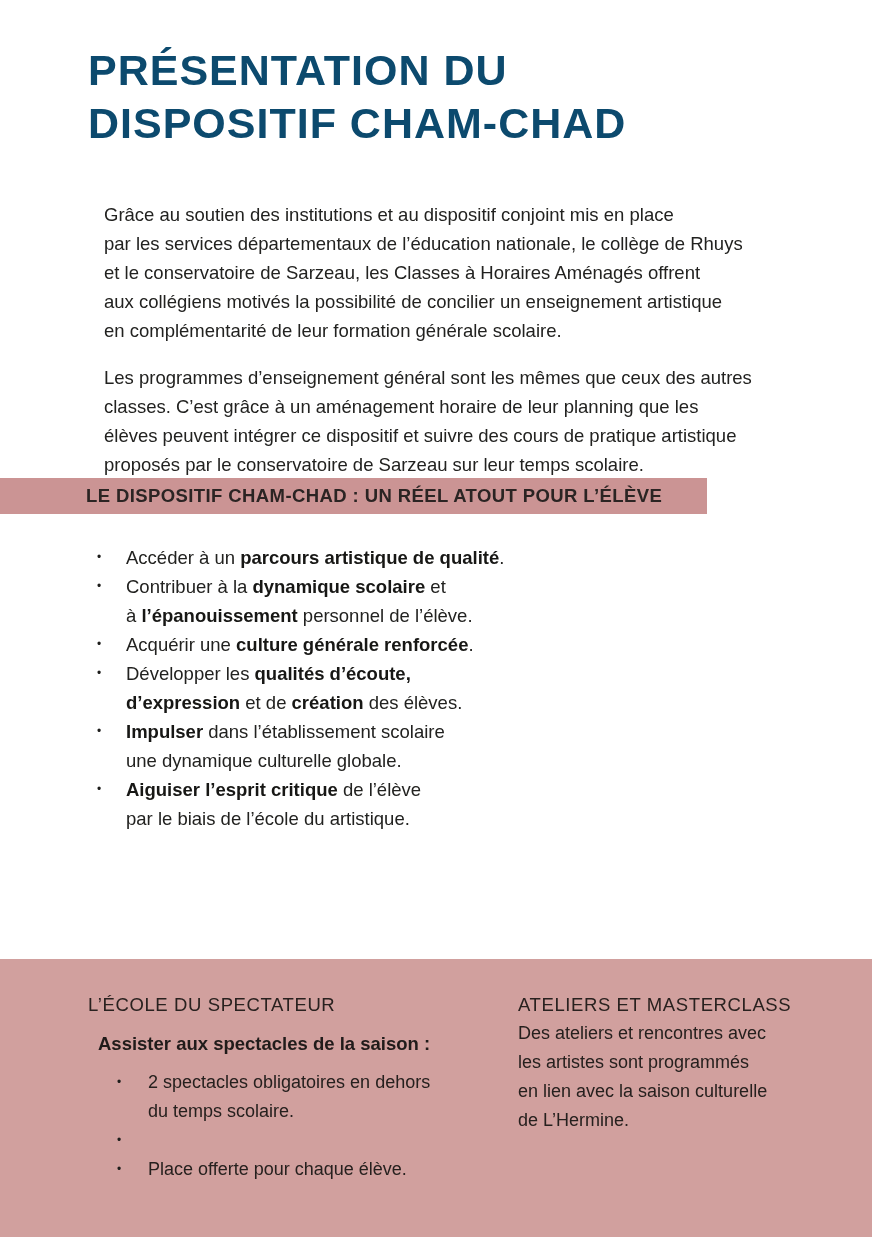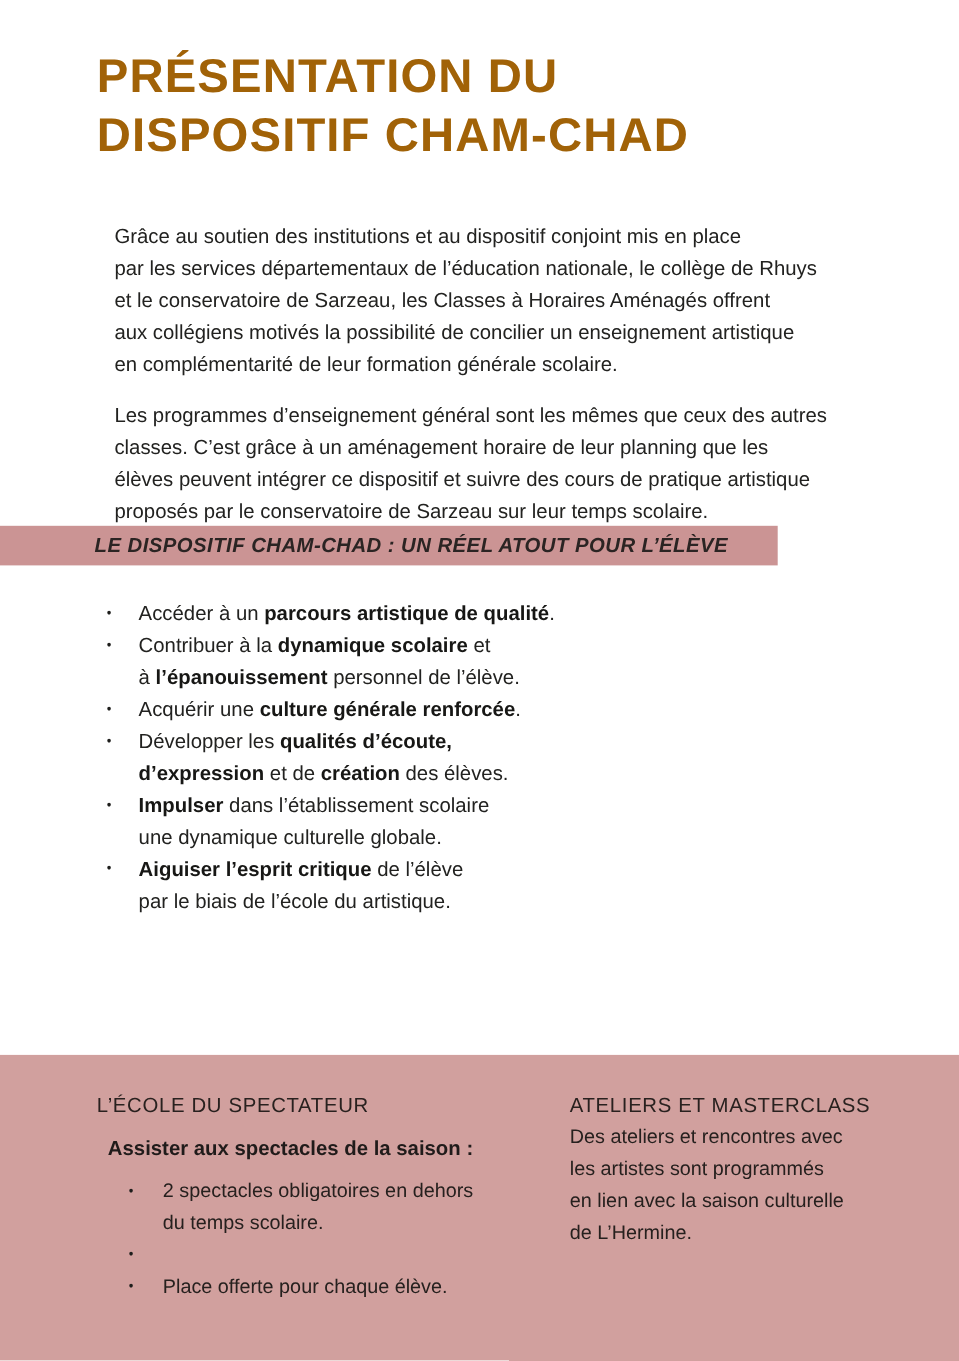--- a/index.html
+++ b/index.html
@@ -4,33 +4,33 @@
 <style>
   html,body { margin:0; padding:0; background:#ffffff; }
   .page {
     position:relative; width:872px; height:1237px; overflow:hidden;
     background:#ffffff; color:var(--text,#1d1d1b);
     font-family:"Liberation Sans","DejaVu Sans",sans-serif;
   }
   .page-title {
     position:absolute; left:88px; top:44px; margin:0;
     font-size:43px; line-height:53px; font-weight:700; letter-spacing:1px;
-    color:#a16207; white-space:pre-line;
+    color:#0c4a6e; white-space:pre-line;
   }
   .para {
     position:absolute; left:88px; width:750px; margin:16px;
     font-size:18.5px; line-height:29px; white-space:pre-line; color:#222220;
   }
   .para-1 { top:184px; }
   .para-2 { top:347px; }
   .banner {
     position:absolute; left:0; top:478px; width:707px; height:36px;
     background:var(--banner-bg,#cb9494);
     display:flex; align-items:center; padding-left:86px; box-sizing:border-box;
-    font-size:18.5px; font-weight:700; letter-spacing:0.4px; color:#2b2423;font-style:italic;
+    font-size:18.5px; font-weight:700; letter-spacing:0.4px; color:#2b2423;
   }
   ul.bullets { list-style:none; margin:0; padding:0; }
   ul.bullets li { display:flex; align-items:flex-start; }
   .marker { flex:0 0 38px; padding-left:9px; box-sizing:border-box;
             font-size:12px; line-height:29px; color:#1d1d1b; }
   .li-text { font-size:18.5px; line-height:29px; white-space:pre-line; color:#222220; }
   .li-text strong { font-weight:700; color:#171715; }
   .benefits { position:absolute; left:88px; top:543px; width:480px; }
   .callout {
     position:absolute; left:530px; top:737px; width:304px; height:163px;

